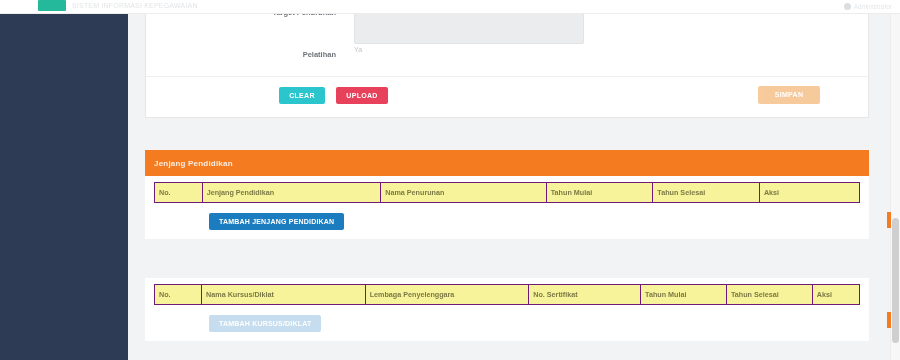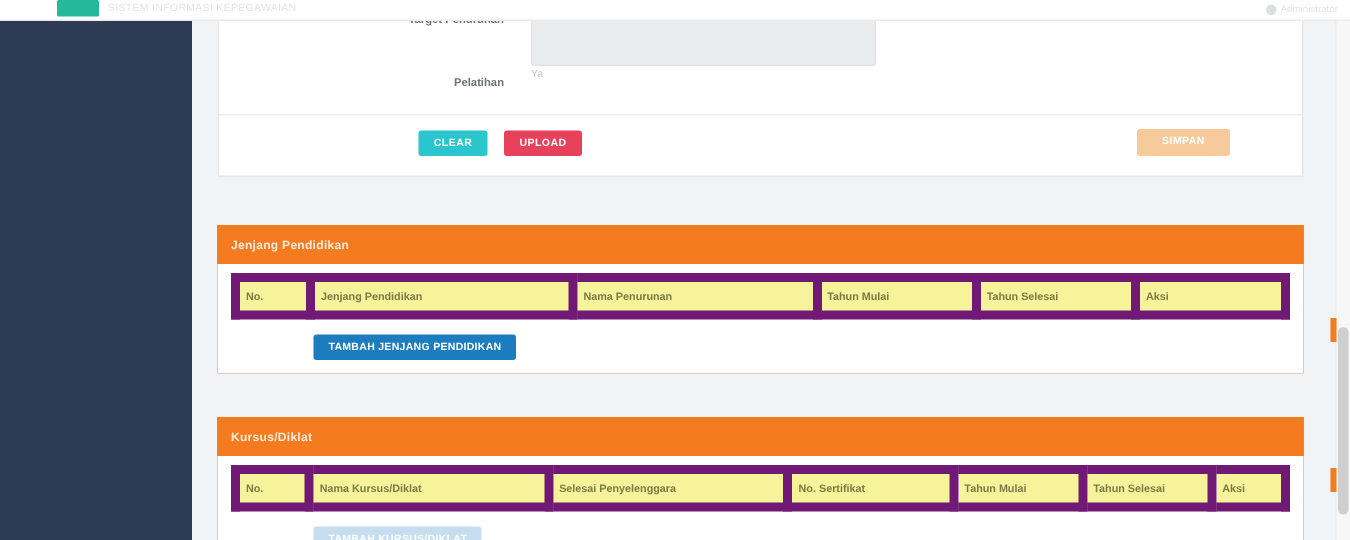--- a/index.html
+++ b/index.html
@@ -188,21 +188,21 @@
     table-layout: fixed;
   }
   table.grid thead th {
     background: #f6f39a;
     color: #7c7a45;
     font-size: 7.2px;
     font-weight: bold;
     text-align: left;
     height: 19px;
     padding: 0 4px;
-    border: 6px solid #701a75;
+    border: 1px solid #701a75;
     white-space: nowrap;
     overflow: hidden;
   }
   .btn-blue {
     display: inline-block;
     margin-top: 10px;
     margin-left: 55px;
     background: #1b7cc0;
     color: #fff;
     font-size: 7px;
@@ -293,30 +293,27 @@
             <th style="width:14%">Aksi</th>
           </tr>
         </thead>
         <tbody></tbody>
       </table>
       <button class="btn-blue">TAMBAH JENJANG PENDIDIKAN</button>
     </div>
   </div>
 
   <div class="panel" style="top:265px;">
-    <div class="panel-head">
-      <span class="panel-head-title">Kursus/Diklat</span>
-    </div>
     <div class="panel-body">
       <table class="grid">
         <thead>
           <tr>
             <th style="width:6%">No.</th>
             <th style="width:24%">Nama Kursus/Diklat</th>
-            <th style="width:24%">Selesai Penyelenggara</th>
+            <th style="width:24%">Lembaga Penyelenggara</th>
             <th style="width:16%">No. Sertifikat</th>
             <th style="width:12%">Tahun Mulai</th>
             <th style="width:12%">Tahun Selesai</th>
             <th style="width:6%">Aksi</th>
           </tr>
         </thead>
         <tbody></tbody>
       </table>
       <button class="btn-blue faded">TAMBAH KURSUS/DIKLAT</button>
     </div>

